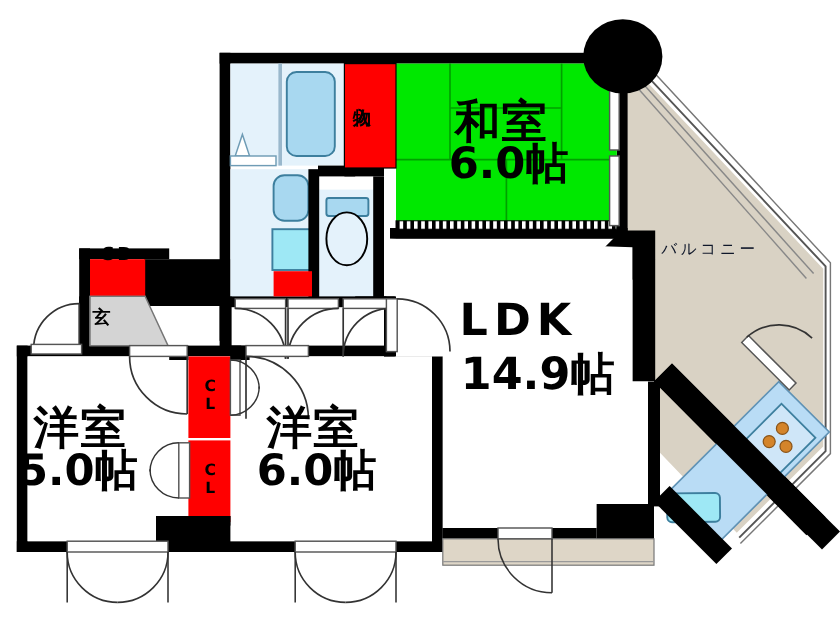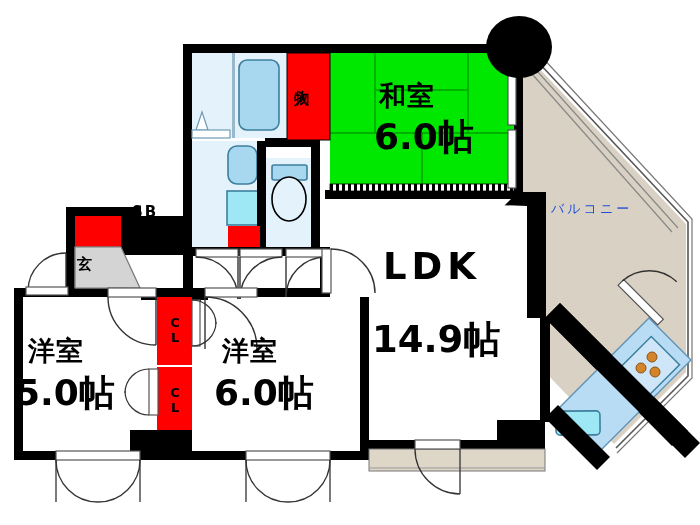--- a/index.html
+++ b/index.html
@@ -13,26 +13,26 @@
   }
   #plan svg{position:absolute;left:0;top:0;}
   .lbl{
     position:absolute;
     color:#000;
     font-family:"DejaVu Sans","Liberation Sans",sans-serif;
     white-space:nowrap;
     line-height:1.0;
     user-select:none;
   }
-  .lbl-room-name{font-size:27px;font-weight:700;letter-spacing:1px;}
+  .lbl-room-name{font-size:38px;font-weight:700;letter-spacing:1px;}
   .lbl-room-size{font-size:36px;font-weight:700;letter-spacing:0px;}
   .lbl-ldk{font-size:37px;font-weight:700;letter-spacing:5px;text-align:center;}
   .lbl-ldk-size{font-size:37px;font-weight:700;letter-spacing:0px;}
   .lbl-small{font-size:15px;font-weight:700;}
-  .lbl-balcony{font-size:13px;font-weight:400;letter-spacing:3px;color:#1d4ed8;}
+  .lbl-balcony{font-size:13px;font-weight:400;letter-spacing:3px;color:#0f172a;}
   .lbl-vert{writing-mode:vertical-rl;text-orientation:upright;font-size:15px;font-weight:700;line-height:1.05;}
 </style>
 </head>
 <body>
 
 <div id="plan">
 
   <svg width="700" height="525" viewBox="0 0 700 525">
     <defs>
       <pattern id="shojiPat" width="6" height="6" patternUnits="userSpaceOnUse">
@@ -287,33 +287,33 @@
     <g>
       <ellipse cx="519" cy="47" rx="33" ry="31" fill="#000000"></ellipse>
     </g>
 
   </svg>
 
   <div class="lbl lbl-room-name" style="left:379px;top:82px;">和室</div>
   <div class="lbl lbl-room-size" style="left:374px;top:119px;">6.0帖</div>
 
   <div class="lbl lbl-ldk" style="left:383px;top:248px;">LDK</div>
-  <div class="lbl lbl-ldk-size" style="left:372px;top:293px;margin-top:28px;">14.9帖</div>
+  <div class="lbl lbl-ldk-size" style="left:384px;top:293px;">14.9帖</div>
 
   <div class="lbl lbl-room-name" style="left:28px;top:337px;">洋室</div>
   <div class="lbl lbl-room-size" style="left:15px;top:375px;">5.0帖</div>
 
   <div class="lbl lbl-room-name" style="left:222px;top:337px;">洋室</div>
   <div class="lbl lbl-room-size" style="left:214px;top:375px;">6.0帖</div>
 
   <div class="lbl lbl-balcony" style="left:551px;top:202px;">バルコニー</div>
 
   <div class="lbl lbl-vert" style="left:293px;top:78px;color:#000;">物入</div>
 
-  <div class="lbl lbl-small" style="left:85px;top:205px;letter-spacing:2px;margin-left:47px;">SB</div>
+  <div class="lbl lbl-small" style="left:85px;top:205px;letter-spacing:2px;">SB</div>
 
   <div class="lbl lbl-small" style="left:77px;top:257px;">玄</div>
 
   <div class="lbl lbl-vert" style="left:168px;top:315px;font-size:13px;">CL</div>
 
   <div class="lbl lbl-vert" style="left:168px;top:385px;font-size:13px;">CL</div>
 
 </div>
 
 </body></html>

